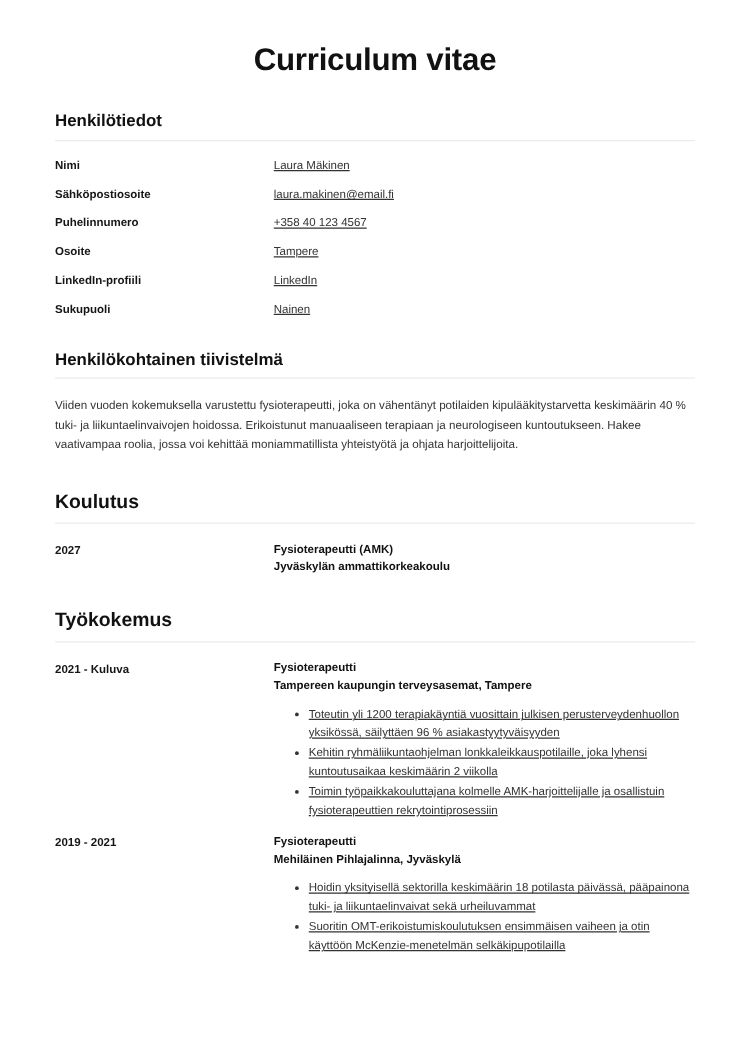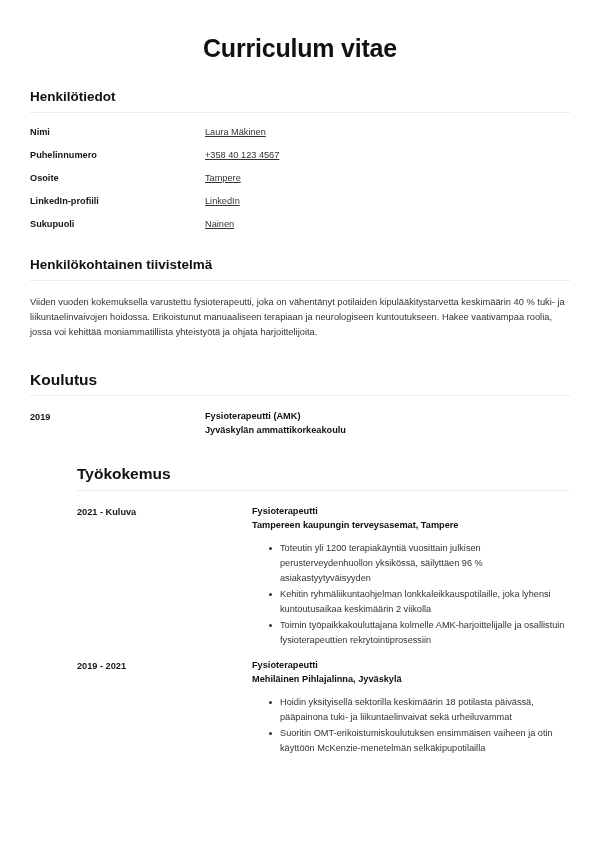--- a/index.html
+++ b/index.html
@@ -12,21 +12,21 @@
     width: 600px;
     height: 848px;
     font-family: "Liberation Sans", sans-serif;
     color: #1a1a1a;
     -webkit-font-smoothing: antialiased;
   }
   .page {
     width: 600px;
     min-height: 848px;
     box-sizing: border-box;
-    padding: 0 30px;
+    padding: 0 44px;
     background: #ffffff;
     position: relative;
   }
 
   
   .doc-title {
     text-align: center;
     font-size: 25px;
     font-weight: bold;
     letter-spacing: -0.2px;
@@ -129,53 +129,58 @@
     padding: 0 0 0 17px;
     list-style: none;
   }
   .entry-bullets li {
     position: relative;
     font-size: 9.2px;
     line-height: 1.62;
     color: #333333;
     margin-bottom: 1px;
     padding-left: 11px;
+    text-decoration: underline;
   }
   .entry-bullets li::before {
     content: "";
     position: absolute;
     left: 0;
     top: 6px;
     width: 3px;
     height: 3px;
     border-radius: 50%;
     background: #333333;
   }
 
   .section-koulutus { margin-top: 29px; }
-  .section-tyokokemus { margin-top: 27px; margin-left: 47px; }
+  .section-tyokokemus { margin-top: 27px; }
   .entry-block + .entry-block { margin-top: 10px; }
 </style>
 </head>
 <body>
 
 <div class="page">
 
   <h1 class="doc-title">Curriculum vitae</h1>
 
   <section class="section">
     <h2 class="section-head size-sm">Henkilötiedot</h2>
     <div class="rule"></div>
 
     <div class="details">
       <div class="detail-row">
         <div class="detail-label">Nimi</div>
         <div class="detail-value">Laura Mäkinen</div>
       </div>
       <div class="detail-row">
+        <div class="detail-label">Sähköpostiosoite</div>
+        <div class="detail-value">laura.makinen@email.fi</div>
+      </div>
+      <div class="detail-row">
         <div class="detail-label">Puhelinnumero</div>
         <div class="detail-value">+358 40 123 4567</div>
       </div>
       <div class="detail-row">
         <div class="detail-label">Osoite</div>
         <div class="detail-value">Tampere</div>
       </div>
       <div class="detail-row">
         <div class="detail-label">LinkedIn-profiili</div>
         <div class="detail-value">LinkedIn</div>
@@ -192,21 +197,21 @@
     <div class="rule"></div>
     <p class="summary">Viiden vuoden kokemuksella varustettu fysioterapeutti, joka on vähentänyt potilaiden kipulääkitystarvetta keskimäärin 40 % tuki- ja liikuntaelinvaivojen hoidossa. Erikoistunut manuaaliseen terapiaan ja neurologiseen kuntoutukseen. Hakee vaativampaa roolia, jossa voi kehittää moniammatillista yhteistyötä ja ohjata harjoittelijoita.</p>
   </section>
 
   <section class="section section-koulutus">
     <h2 class="section-head size-lg">Koulutus</h2>
     <div class="rule"></div>
 
     <div class="entry-block">
       <div class="entry">
-        <div class="entry-period">2019</div>
+        <div class="entry-period">2027</div>
         <div class="entry-body">
           <div class="entry-title">Fysioterapeutti (AMK)</div>
           <div class="entry-org">Jyväskylän ammattikorkeakoulu</div>
         </div>
       </div>
     </div>
   </section>
 
   <section class="section section-tyokokemus">
     <h2 class="section-head size-lg">Työkokemus</h2>

